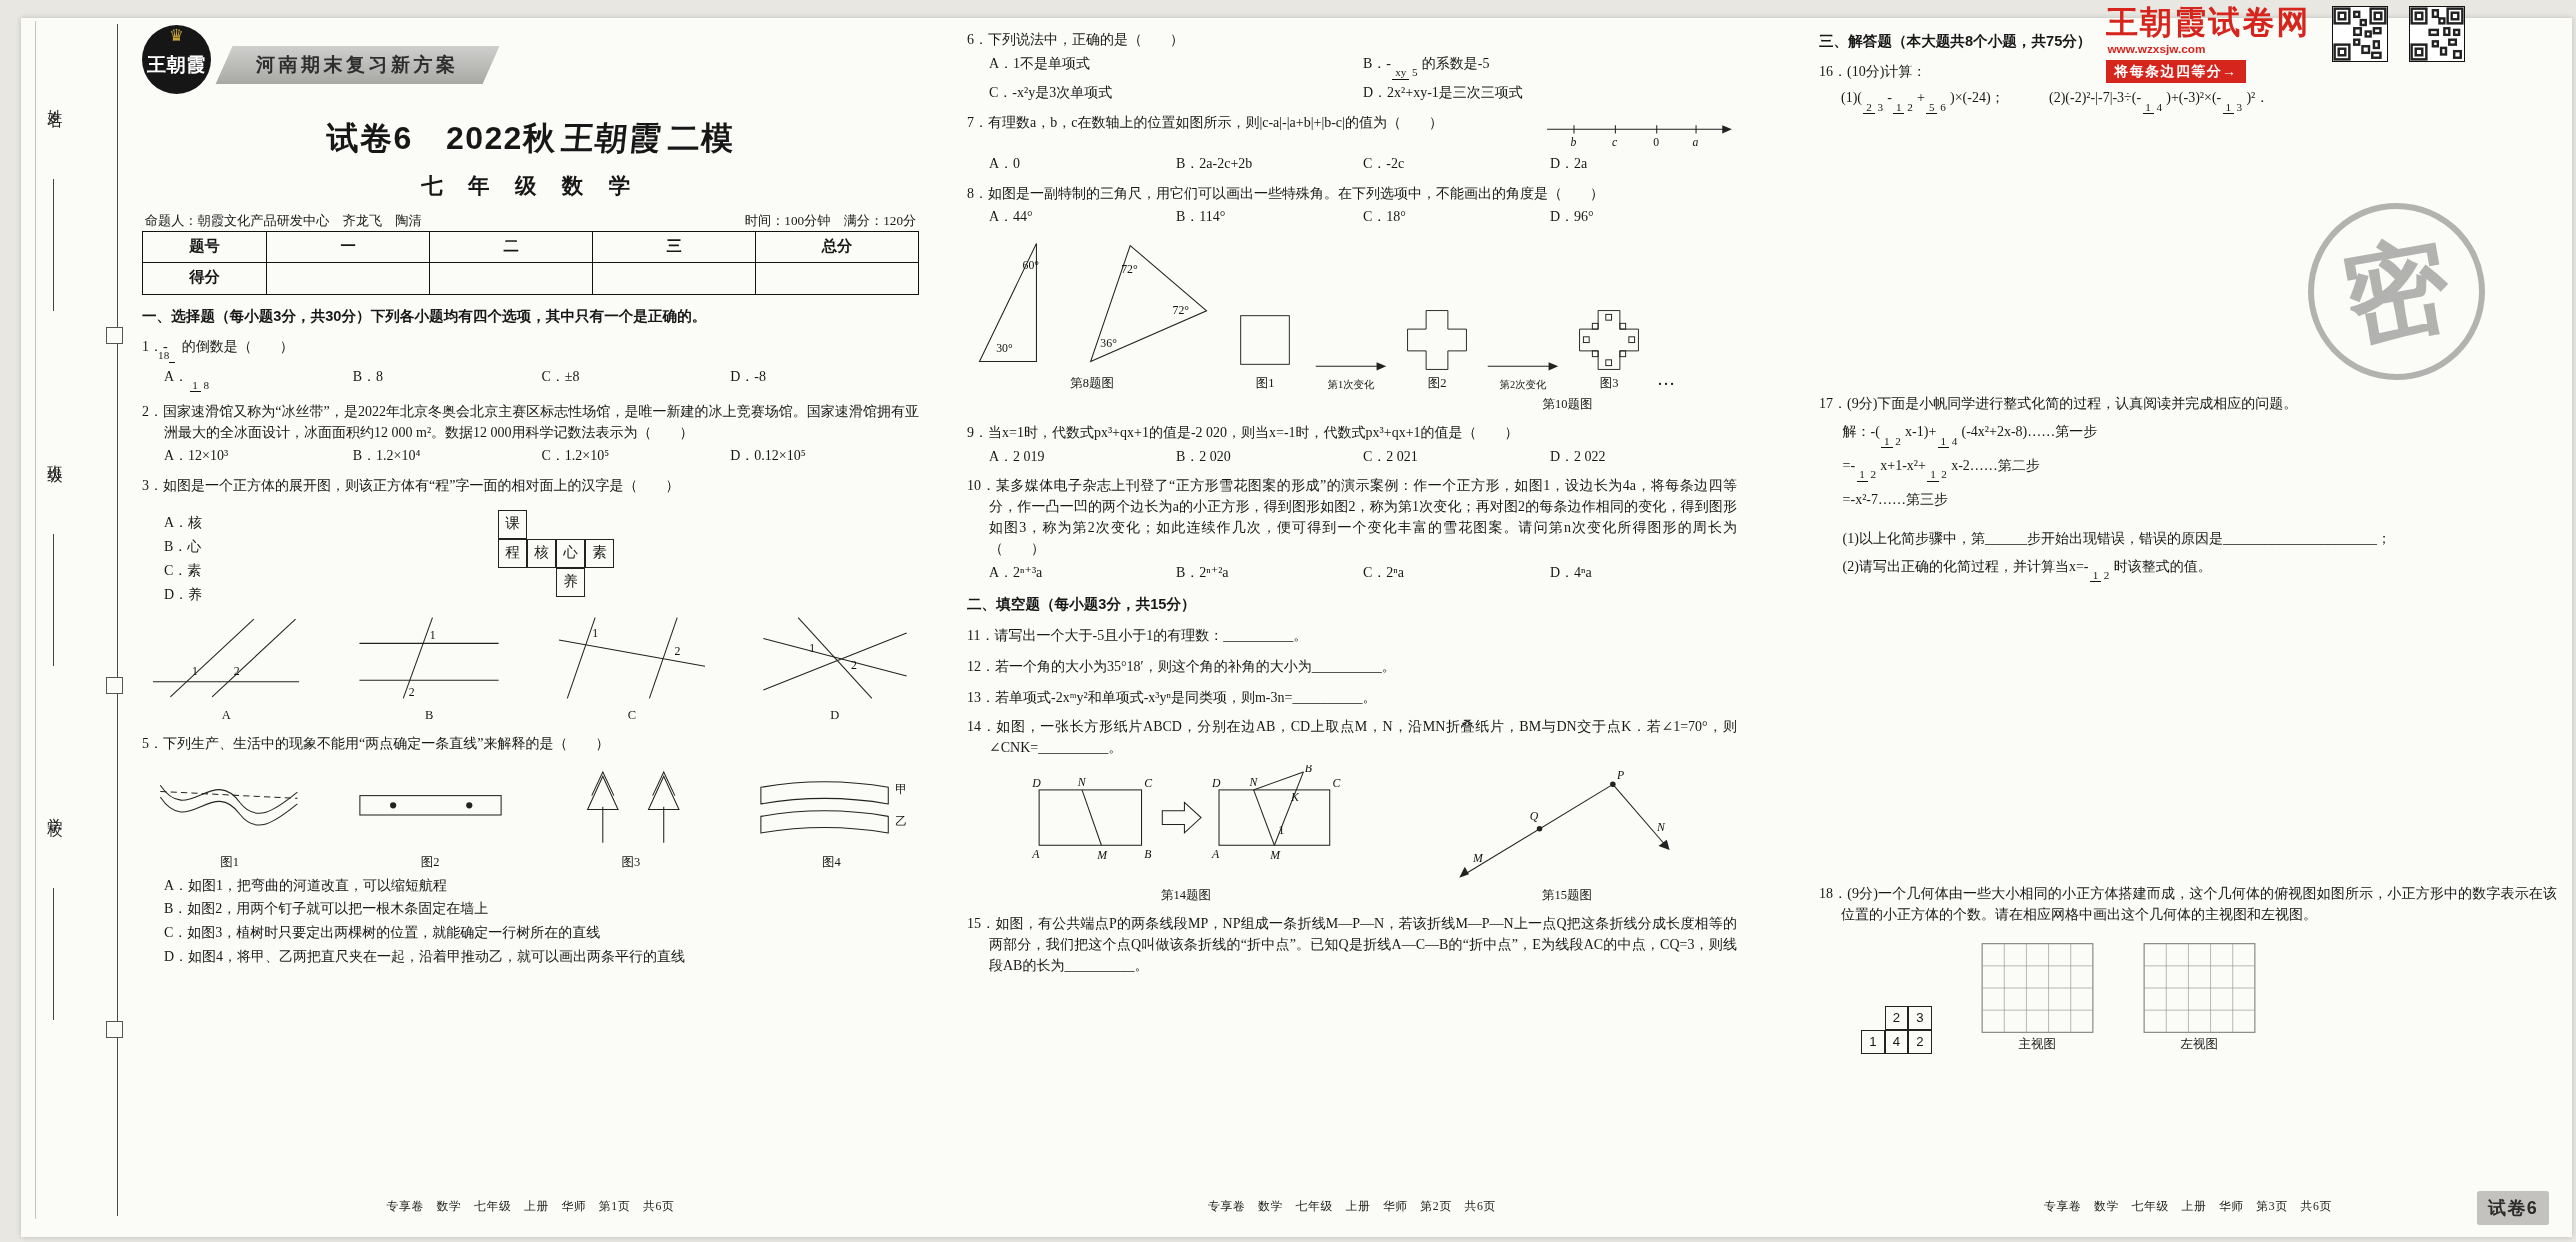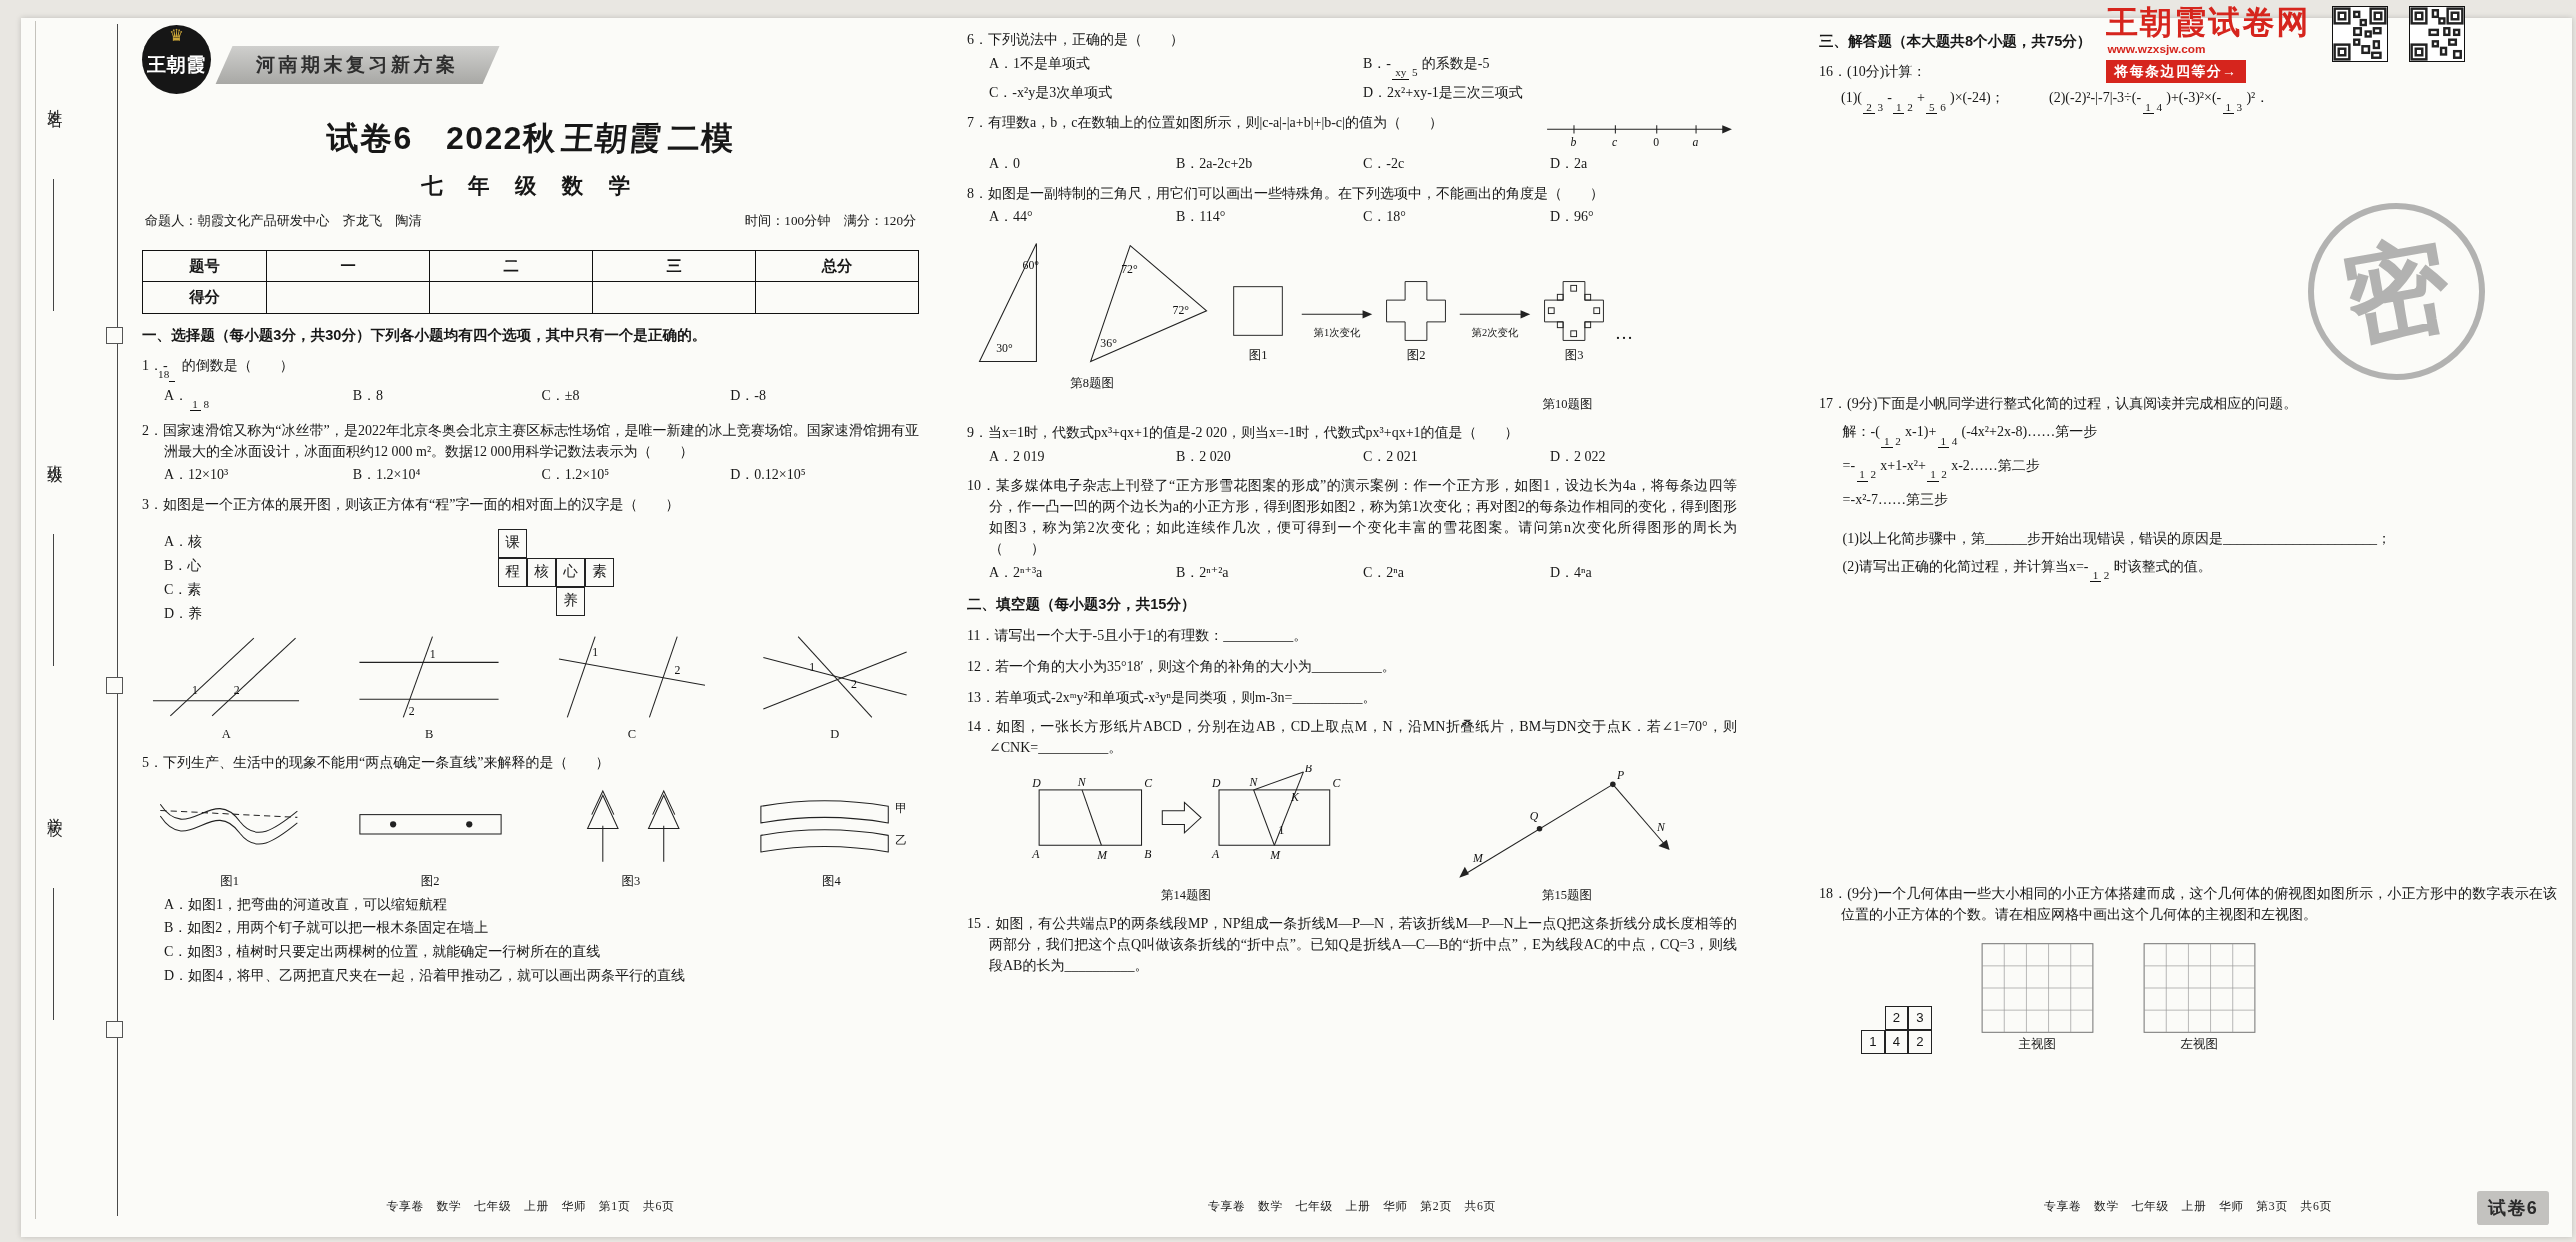--- a/index.html
+++ b/index.html
@@ -45,21 +45,21 @@
   .logohead{display:flex;align-items:flex-start;gap:12.5px;height:85px}
   .logo{width:69px;height:69px;background:#161616;border-radius:50%;display:flex;flex-direction:column;align-items:center;justify-content:center;color:#fff;position:relative;flex:0 0 auto}
   .logo .crown{color:#c9a438;font-size:16.7px;line-height:1;position:absolute;top:2.8px}
   .logo .ltxt{font-size:19px;font-weight:bold;letter-spacing:0.7px;margin-top:11px;font-family:"Liberation Sans",sans-serif}
   .tagline{margin-top:21px;background:linear-gradient(#cfcfcd,#a8a8a5);transform:skewX(-24deg);padding:4.9px 32px;align-self:flex-start}
   .tagline span{display:inline-block;transform:skewX(24deg);font-family:"Liberation Sans",sans-serif;font-weight:bold;font-size:19px;color:#2e2e2e;letter-spacing:3.5px}
   .title{text-align:center;font-family:"Liberation Sans","DejaVu Sans",sans-serif;font-weight:bold;font-size:32px;margin-top:4.2px;letter-spacing:1.4px}
   .tlogo{display:inline-block;margin:0 5.6px;transform:skewX(-6deg);font-family:"Liberation Serif",serif}
   .subject{text-align:center;font-family:"Liberation Sans",sans-serif;font-weight:bold;font-size:21.5px;letter-spacing:9.7px;margin-top:8.3px}
   .inforow{display:flex;justify-content:space-between;font-size:13.2px;margin-top:8.3px;padding:0 2.8px}
-  table.score{width:100%;border-collapse:collapse;margin-top:19px;font-family:Liberation Sans, sans-serif}
+  table.score{width:100%;border-collapse:collapse;margin-top:0;font-family:Liberation Mono, monospace}
   table.score td{border:1.7px solid #111;height:28.5px;text-align:center;font-size:15.3px}
   table.score td.lab{font-weight:bold}
 
   
   .sec{font-weight:bold;font-family:"Liberation Sans","DejaVu Sans",sans-serif;margin-top:11px;font-size:14.6px;text-align:justify}
   .qt{margin-top:8.3px;text-align:justify;padding-left:22px;text-indent:-22px}
   .o4{display:flex;padding-left:22px;margin-top:2.8px}
   .o4>span{flex:1}
   .o2{display:flex;flex-wrap:wrap;padding-left:22px}
   .o2>span{width:50%;margin-top:2.8px}
@@ -79,21 +79,21 @@
   svg circle.dot{fill:#222;stroke:none}
   text.st{font-size:17px;font-family:"Liberation Serif",serif;fill:#111;font-style:italic}
   text.su{font-size:17px;font-family:"Liberation Serif",serif;fill:#111}
 
   
   .net{display:grid;grid-template-columns:repeat(4,29px);grid-auto-rows:29px;margin-left:42px}
   .net div{border:1.1px solid #222;display:flex;align-items:center;justify-content:center;font-size:14.6px}
   .q3row{display:flex;align-items:flex-start;margin-top:14px}
 
   
-  .strip{display:flex;align-items:center;gap:9px;margin-top:5.6px}
+  .strip{display:flex;align-items:flex-end;gap:16px;margin-top:5.6px}
   .arrlab{display:flex;flex-direction:column;align-items:center;margin-top:21px}
   .arrlab .cap{font-size:10.4px}
 
   
   .q16row{display:flex;margin-top:5.6px;padding-left:22px}
   .q16row>div:first-child{width:208px}
   .solline{padding-left:23.6px;margin-top:7px}
   .tv{display:grid;grid-template-columns:repeat(3,23.6px);grid-auto-rows:23.6px}
   .tv div{display:flex;align-items:center;justify-content:center;font-size:13.2px;font-family:"Liberation Sans",sans-serif}
   .tv div.c{border:1.1px solid #222}

